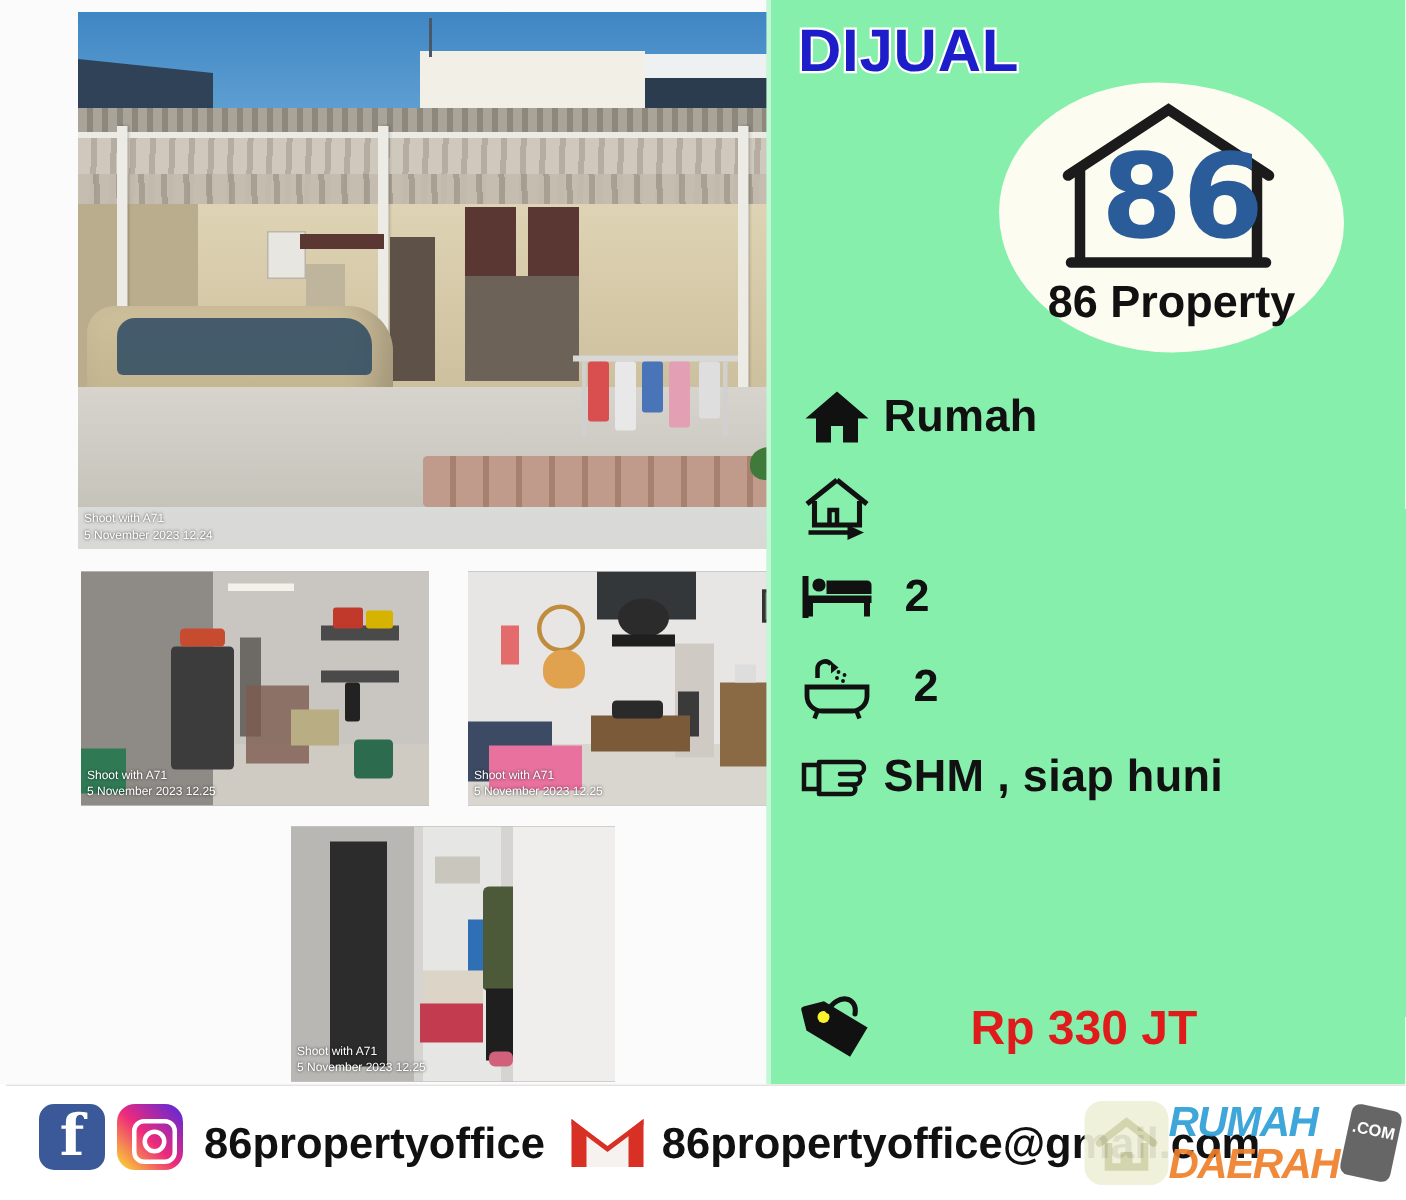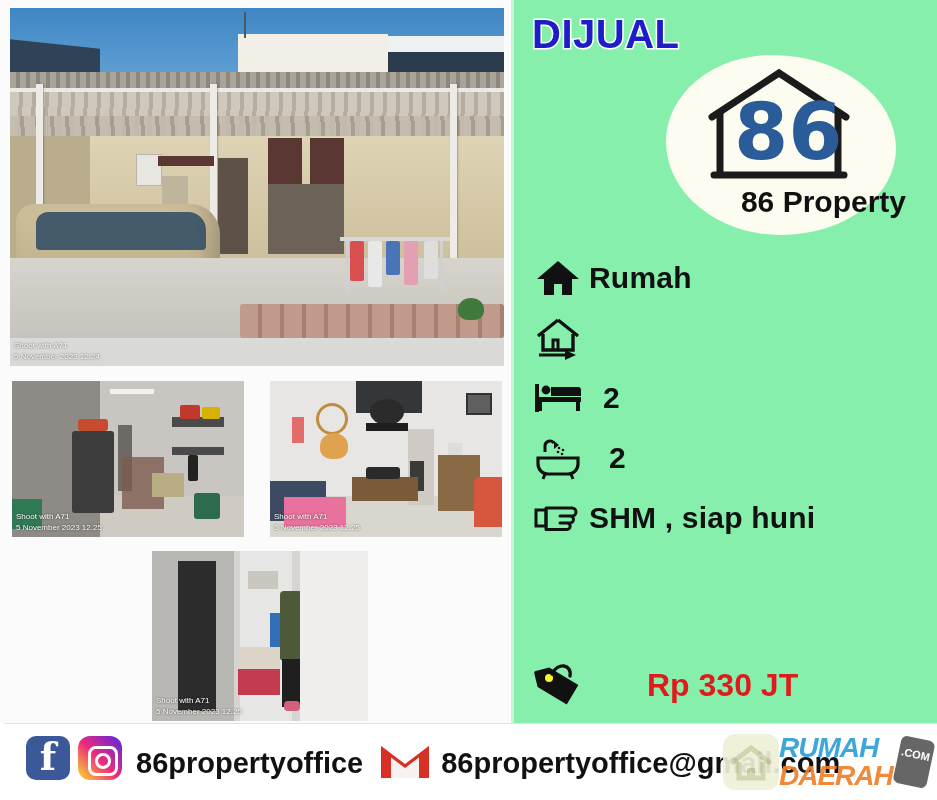--- a/index.html
+++ b/index.html
@@ -2,21 +2,21 @@
 <html><head>
 <meta charset="utf-8">
 <style>
   html,body{margin:0;padding:0;background:#fff;}
   body{width:937px;height:800px;overflow:hidden;font-family:"Liberation Sans",sans-serif;}
   .poster{position:relative;width:937px;height:800px;background:#ffffff;}
 
   
   .photos{position:absolute;left:0;top:0;width:511px;height:723px;background:#fbfbfb;}
 
-  .photo{position:absolute;overflow:hidden;background:#888;}
+  .photo{position:absolute;overflow:hidden;background:#888;margin-left:42px;}
   .photo .stamp{position:absolute;left:4px;bottom:4px;color:#fff;font-size:8px;line-height:11px;
                 font-family:"Liberation Sans",sans-serif;text-shadow:0 0 2px rgba(0,0,0,.8);white-space:pre-line;}
 
   
   .hero{left:10px;top:8px;width:494px;height:358px;}
   .hero .sky{position:absolute;inset:0;background:linear-gradient(#3f86c4 0%,#79b4dd 34%,#bcd9ea 52%,#dfe8ec 62%,#d8d8d4 100%);}
   .hero .neighbour-l{position:absolute;left:0;top:36px;width:90px;height:44px;background:#2f4258;transform:skewY(6deg);}
   .hero .neighbour-r{position:absolute;right:0;top:30px;width:120px;height:120px;background:#2b3c4e;}
   .hero .neighbour-r2{position:absolute;right:0;top:28px;width:120px;height:16px;background:#eef1f2;}
   .hero .parapet{position:absolute;left:228px;top:26px;width:150px;height:42px;background:#f2efe6;}
@@ -61,21 +61,21 @@
   .panel{position:absolute;left:511px;top:0;width:426px;height:723px;background:#86efac;}
   .panel:after{content:"";position:absolute;left:0;top:0;width:3px;height:100%;background:#fff;opacity:.5;}
 
   .dijual{position:absolute;left:21px;top:12px;font-size:40px;font-weight:bold;color:#1d1dc9;
       letter-spacing:.5px;-webkit-text-stroke:3px #ffffff;paint-order:stroke fill;}
 
   .logo{position:absolute;left:145px;top:55px;width:250px;height:180px;}
   .logo-blob{position:absolute;left:10px;top:0;width:230px;height:180px;background:#fdfcf0;border-radius:46% 54% 50% 50%/48% 52% 48% 52%;filter:blur(.3px);}
   .logo-house{position:absolute;left:48px;top:12px;width:150px;height:120px;}
   .logo-86{position:absolute;left:78px;top:34px;width:92px;height:86px;color:#2a5c99;font-size:78px;font-weight:bold;line-height:86px;font-family:"DejaVu Sans",sans-serif;}
-  .logo-text{position:absolute;left:0;top:130px;width:250px;text-align:right;font-size:30px;font-weight:bold;color:#111;}
+  .logo-text{position:absolute;left:0;top:130px;width:250px;text-align:center;font-size:30px;font-weight:bold;color:#111;}
 
   .rows{position:absolute;left:16px;top:248px;width:410px;}
   .row{display:flex;align-items:center;height:60px;}
   .row .ico{width:62px;flex:0 0 62px;display:flex;align-items:center;justify-content:center;}
   .row .txt{font-size:30px;font-weight:bold;color:#111;letter-spacing:.2px;}
   .row.bed .txt,.row.bath .txt{padding-left:14px;}
   .row.bath .txt{padding-left:20px;}
 
   .price-row{position:absolute;left:16px;top:655px;width:410px;display:flex;align-items:center;height:60px;}
   .price-row .ico{width:62px;flex:0 0 62px;display:flex;align-items:center;justify-content:center;}

